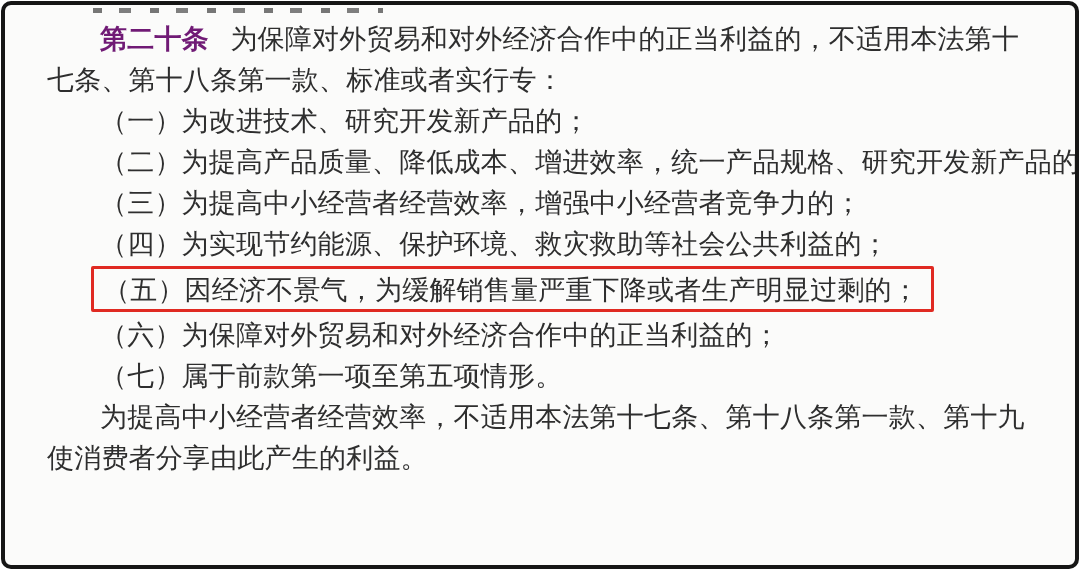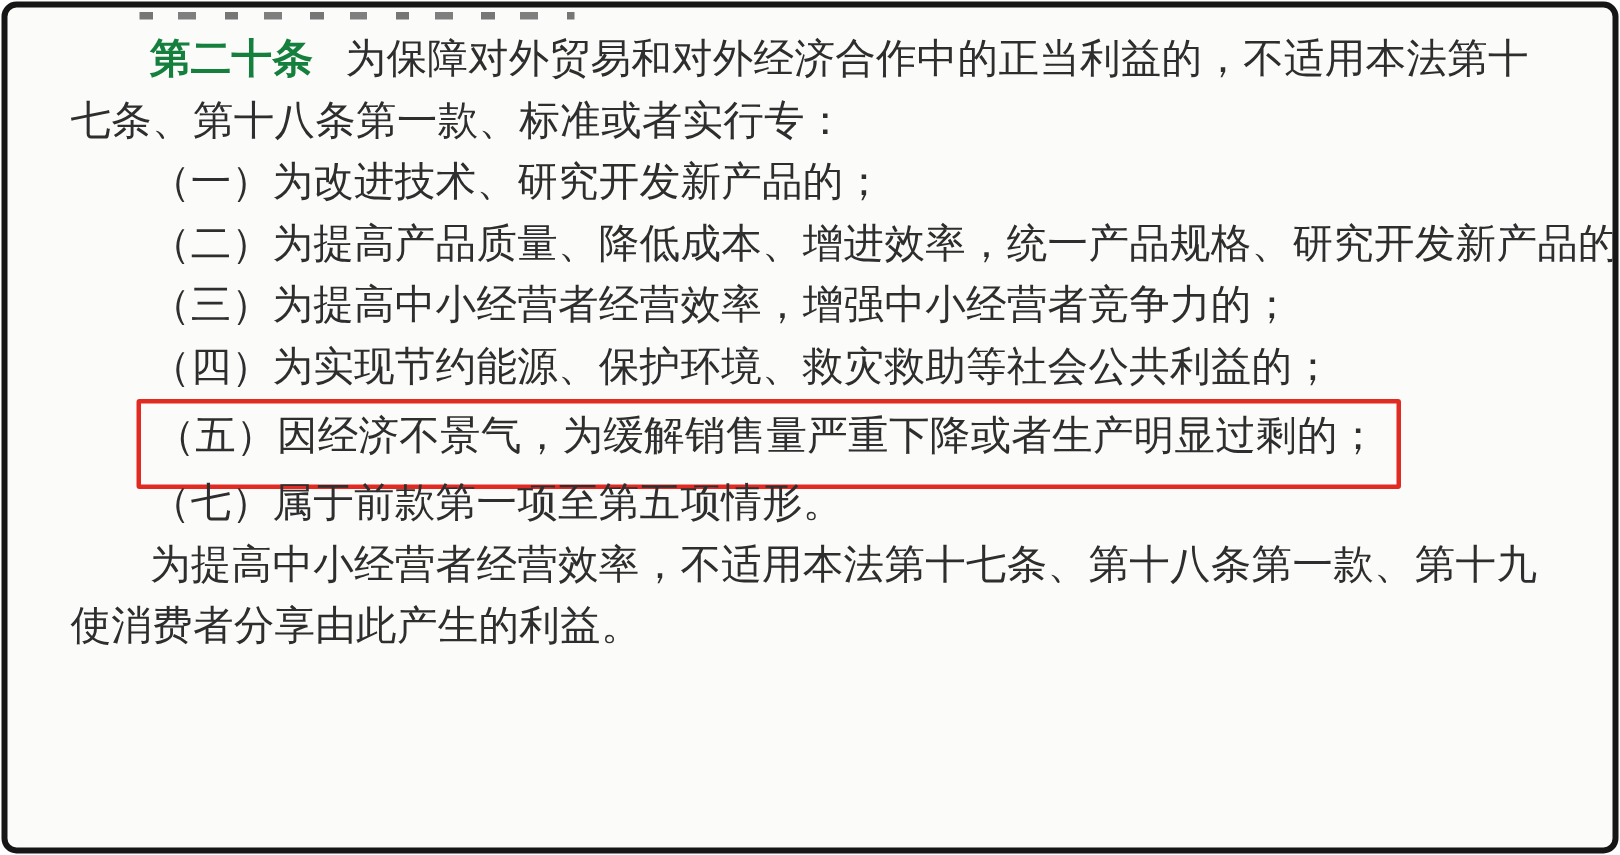--- a/index.html
+++ b/index.html
@@ -40,36 +40,36 @@
     height: 41px;
     line-height: 41px;
     white-space: nowrap;
     letter-spacing: 0.2px;
   }
 
   .indent { padding-left: 53px; }
 
   .article-label {
     font-weight: bold;
-    color: #15803d;
+    color: #701a75;
     margin-right: 0.8em;
   }
 
   .line-highlight {
     height: 50px;
     line-height: 50px;
   }
 
   .highlight-box {
     display: inline-block;
     margin-left: 44px;
     border: 3px solid #e02a22;
     border-radius: 2px;
     padding: 0 12px 0 9px;
-    height: 60px;
+    height: 46px;
     line-height: 43px;
     white-space: nowrap;
   }
 </style>
 </head>
 <body>
 
 <div class="page">
 
   <div class="clipped-frags"></div>
@@ -84,20 +84,21 @@
 
     <div class="line indent">（二）为提高产品质量、降低成本、增进效率，统一产品规格、研究开发新产品的</div>
 
 
     <div class="line indent">（三）为提高中小经营者经营效率，增强中小经营者竞争力的；</div>
 
     <div class="line indent">（四）为实现节约能源、保护环境、救灾救助等社会公共利益的；</div>
 
     <div class="line line-highlight"><span class="highlight-box">（五）因经济不景气，为缓解销售量严重下降或者生产明显过剩的；</span></div>
 
+    <div class="line indent">（六）为保障对外贸易和对外经济合作中的正当利益的；</div>
 
     <div class="line indent">（七）属于前款第一项至第五项情形。</div>
 
     <div class="line indent">为提高中小经营者经营效率，不适用本法第十七条、第十八条第一款、第十九</div>
 
 
     <div class="line">使消费者分享由此产生的利益。</div>
 
   </div>
 </div>

